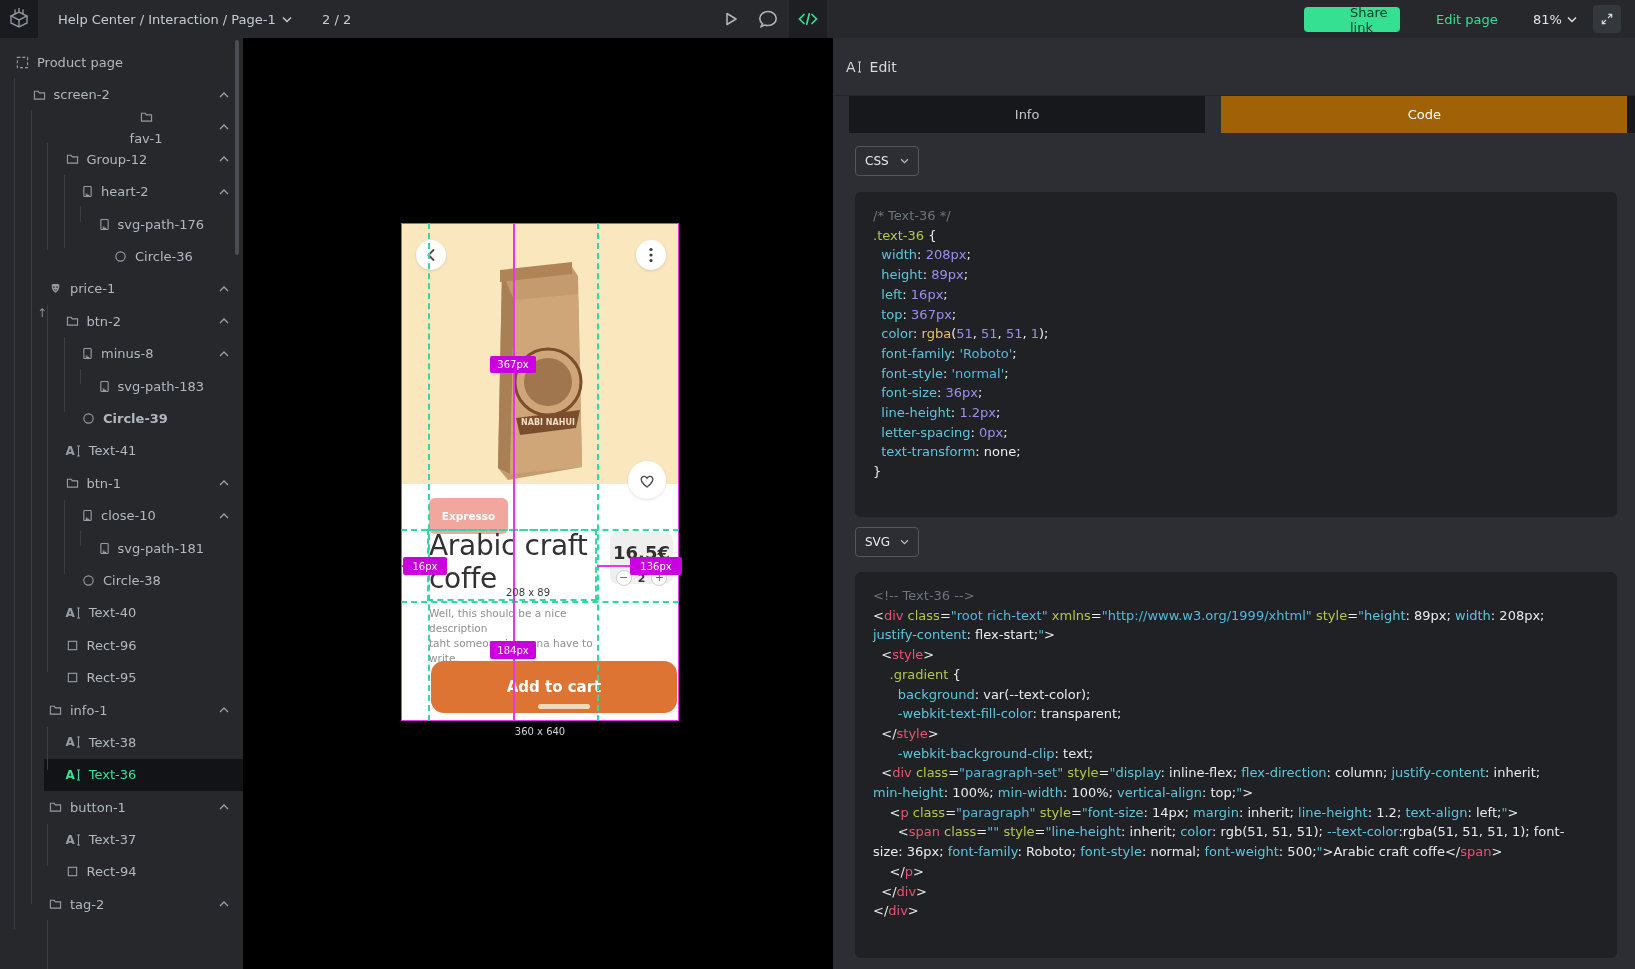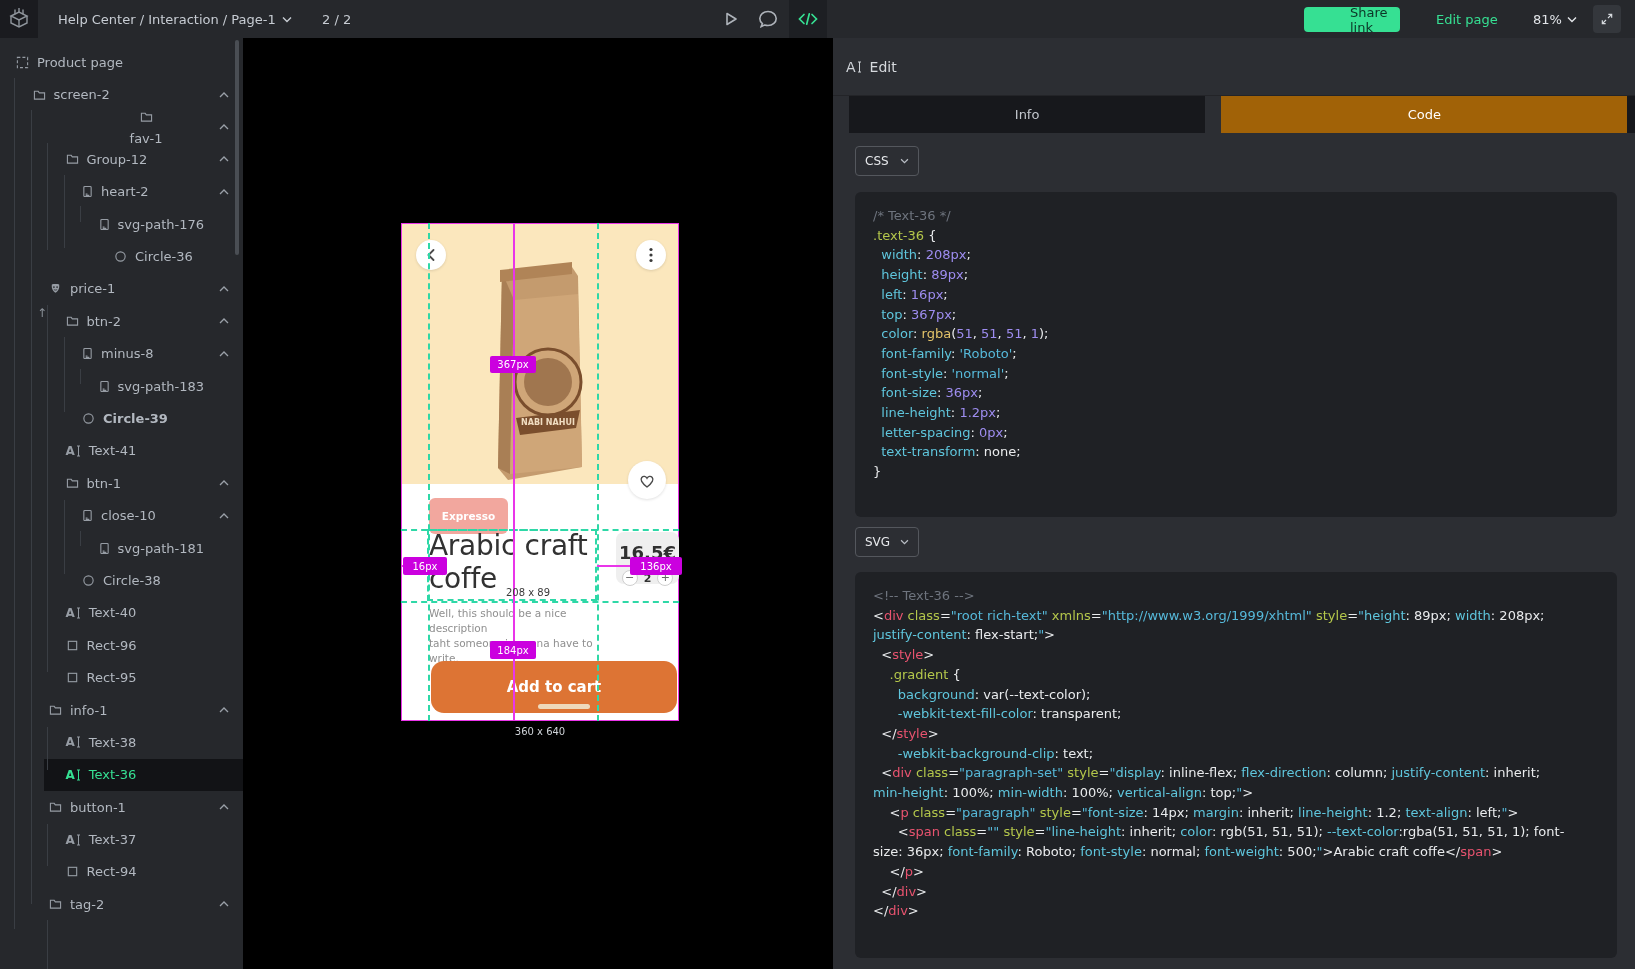--- a/index.html
+++ b/index.html
@@ -47,21 +47,21 @@
   #hero { position:absolute; left:0; top:0; width:100%; height:260px; background:#fbe7bd; overflow:hidden; }
   .round-btn { position:absolute; background:#fff; border-radius:50%; display:flex; align-items:center; justify-content:center;
     box-shadow:0 1px 3px rgba(0,0,0,.12); }
   #back-btn { left:14px; top:16px; width:30px; height:30px; }
   #menu-btn { left:234px; top:16px; width:30px; height:30px; }
   #fav-btn { left:226px; top:237px; width:38px; height:38px; }
   #tag-pill { position:absolute; left:27px; top:274px; width:79px; height:36px; background:#f2a79e; border-radius:6px;
     color:#fff; font-size:10.5px; font-weight:600; display:flex; align-items:center; justify-content:center; }
   #p-title { position:absolute; left:27px; top:305px; width:172px; font-size:28px; line-height:33px;
     font-weight:500; color:#323232; letter-spacing:-.3px; }
-  #price-box { position:absolute; left:214px; top:308px; width:63px; height:52px; background:#efefef; border-radius:8px; }
+  #price-box { position:absolute; left:208px; top:308px; width:63px; height:52px; background:#efefef; border-radius:8px; }
   #price-val { text-align:center; margin-top:10px; font-size:18px; font-weight:700; color:#303030; }
   #stepper { display:flex; align-items:center; justify-content:center; gap:6px; margin-top:7px; }
   .step-btn { width:16px; height:16px; border-radius:50%; background:#fff; border:1px solid #cfcfcf;
     color:#666; font-size:11px; line-height:14px; text-align:center; }
   #qty { font-size:11px; font-weight:700; color:#333; }
   #p-desc { position:absolute; left:27px; top:382px; width:190px; font-size:10.5px; line-height:15px; color:#8f8f8f; }
   #cart-btn { position:absolute; left:29px; top:437px; width:246px; height:52px; background:#dd7434; border-radius:13px;
     color:#fff; font-size:15px; font-weight:600; display:flex; align-items:center; justify-content:center; }
   #home-bar { position:absolute; left:136px; top:480px; width:52px; height:5px; background:#eed9bb; border-radius:3px; }
 

